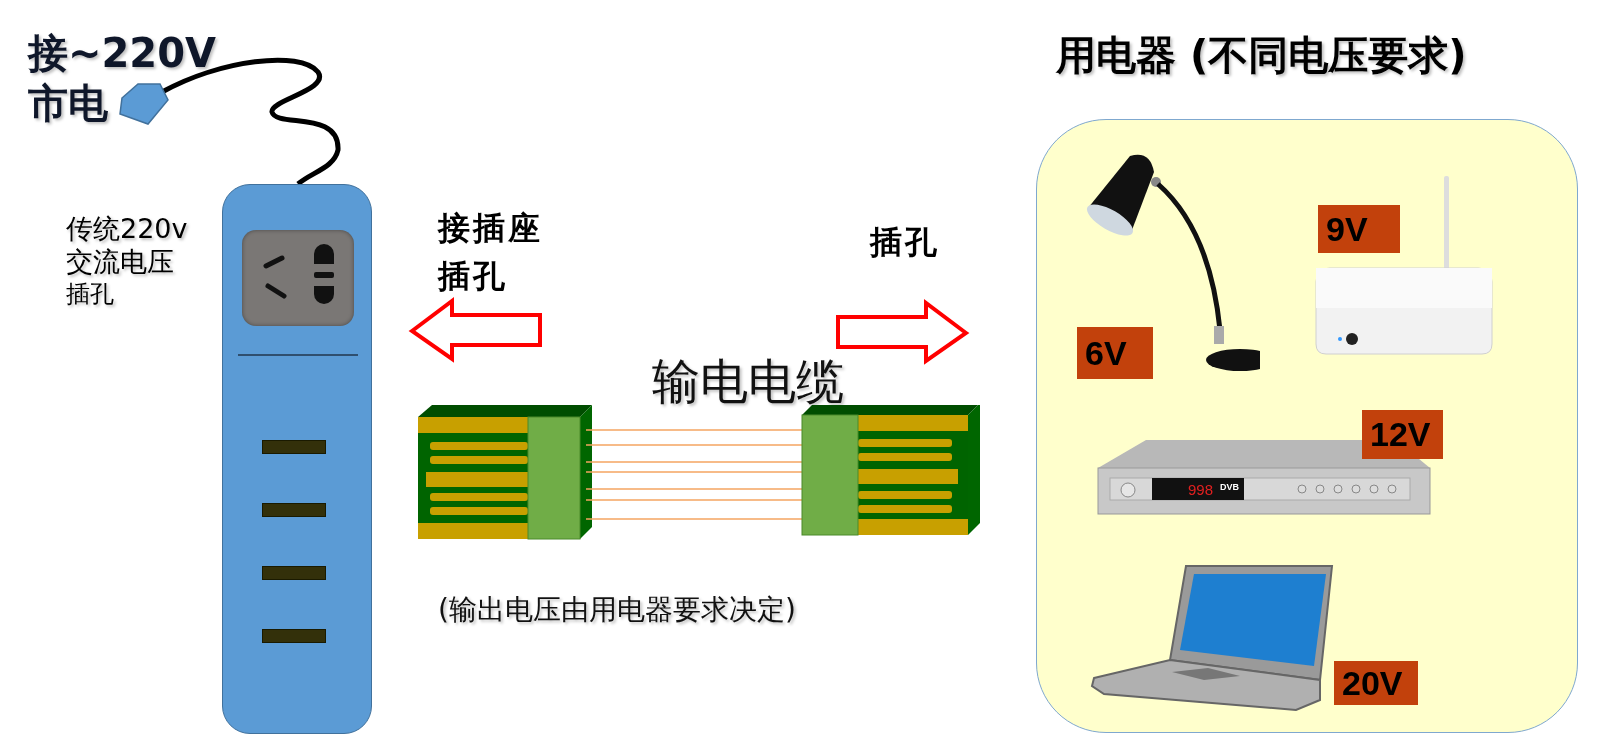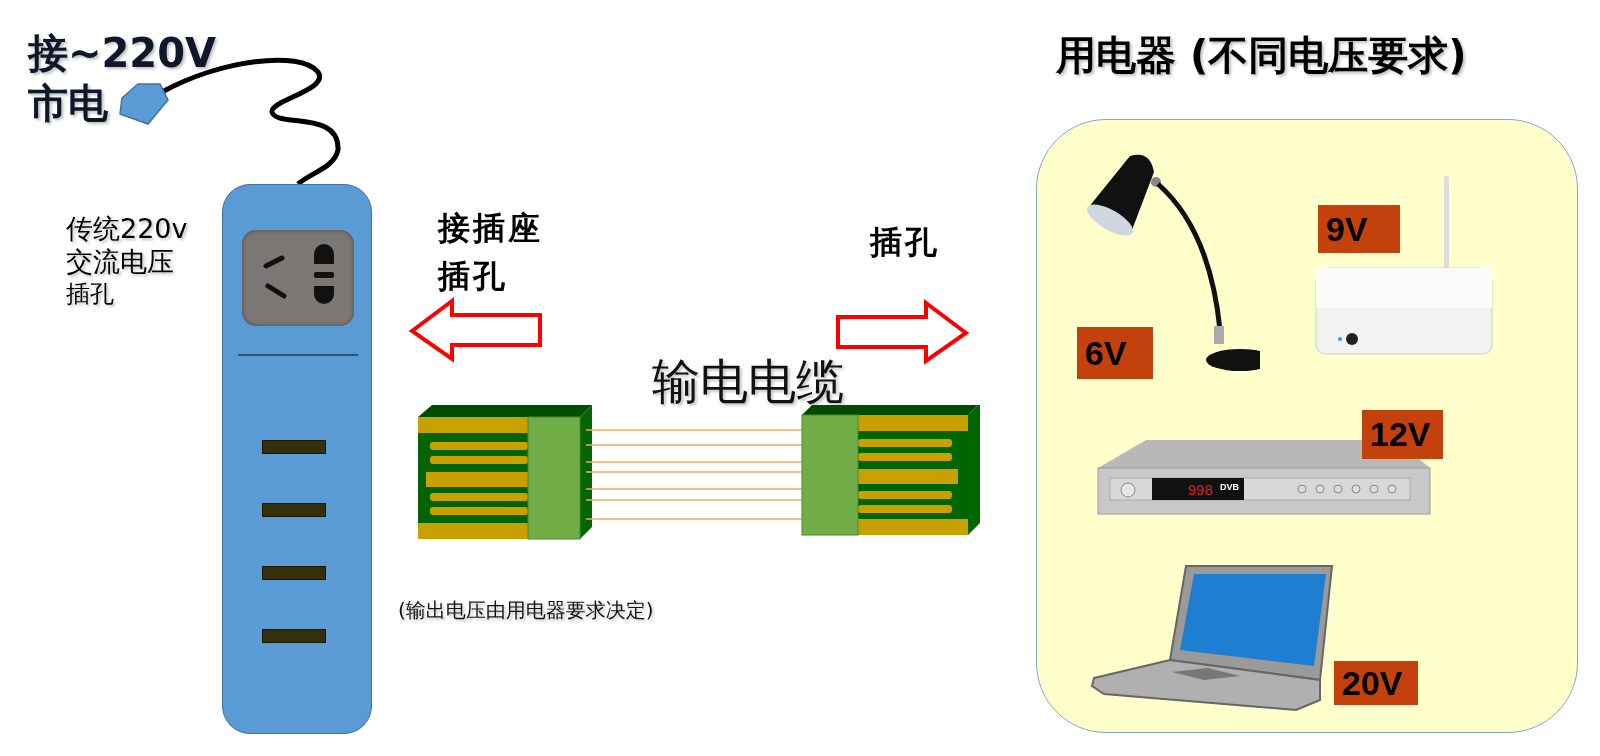--- a/index.html
+++ b/index.html
@@ -9,21 +9,21 @@
   .title-left { left:28px; top:28px; font-size:40px; line-height:50px; color:#0f172a; font-family:"DejaVu Sans", sans-serif; font-weight:bold; }
   .trad-label { left:66px; top:212px; font-size:27px; line-height:33px; color:#000; }
   .trad-label .small { font-size:24px; }
   .strip { left:222px; top:184px; width:148px; height:548px; background:#5b9bd5; border:1px solid #41719c; border-radius:28px; }
   .socket { left:242px; top:230px; width:112px; height:96px; background:#7a7775; border-radius:14px; box-shadow: inset 0 0 4px rgba(0,0,0,0.4); }
   .divider { left:238px; top:354px; width:120px; height:2px; background:#2f4f6f; }
   .slot { left:262px; width:62px; height:12px; background:#33300a; border:1px solid #1a1a00; }
   .label-serif { font-family:"DejaVu Serif", serif; font-weight:bold; font-size:32px; line-height:48px; color:#000; letter-spacing:3px; }
   .cable-title { left:608px; top:350px; font-size:48px; color:#111;margin-left:44px; }
   .multi-label { left:398px; top:590px; font-size:31px; line-height:40px; color:#111; }
-  .multi-label .small { font-size:20px; }
+  .multi-label .small { font-size:28px;margin-left:40px; }
   .right-title { left:1056px; top:28px; font-size:40px; color:#000; font-weight:bold; }
   .panel { left:1036px; top:119px; width:540px; height:612px; background:#ffffcc; border:1px solid #7fa8cf; border-radius:70px; }
   .vbadge { background:#c2410c; color:#000; font-family:"Liberation Sans", sans-serif; font-weight:bold; font-size:34px; display:flex; align-items:center; padding-left:8px; box-sizing:border-box; }
 </style>
 </head>
 <body>
 
 <div class="abs title-left shadow">
   <div>接~220V</div>
   <div>市电</div>

